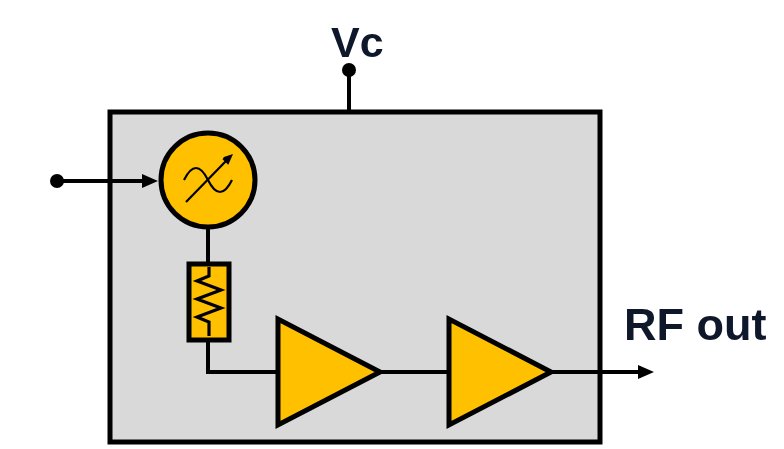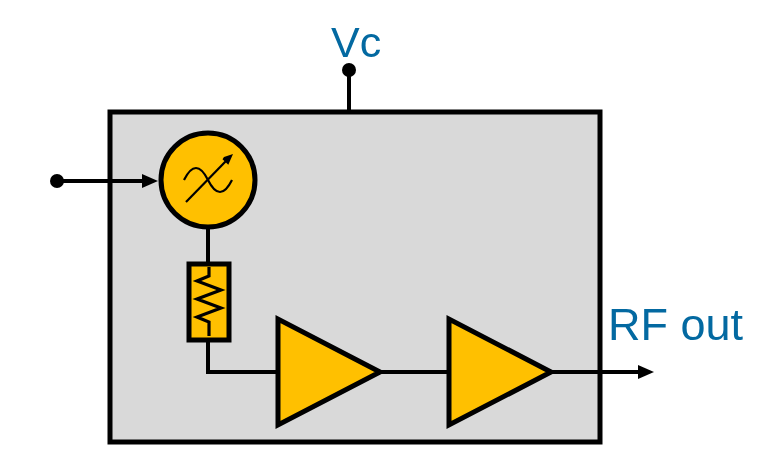--- a/index.html
+++ b/index.html
@@ -15,29 +15,29 @@
     overflow: hidden;
     font-family: "Liberation Sans", sans-serif;
   }
   .stage svg {
     position: absolute;
     left: 0;
     top: 0;
   }
   .label {
     position: absolute;
-    font-weight: 400;
-    color: #0369a1;
+    font-weight: 700;
+    color: #0f172a;
     line-height: 1;
     white-space: nowrap;
     user-select: none;
   }
   #label-vc  { left: 331px; top: 21px;  font-size: 43px; }
   #label-vt  { left: 25px;  top: 130px; font-size: 43px; }
-  #label-rf  { left: 608px; top: 302px; font-size: 45px; }
+  #label-rf  { left: 624px; top: 302px; font-size: 45px; }
 
   .wire      { stroke: #000000; stroke-width: 4;   fill: none; }
   .outline-5 { stroke: #000000; stroke-width: 5; }
   .thin      { stroke: #000000; stroke-width: 2.2; fill: none; }
   .zig       { stroke: #000000; stroke-width: 3.2; fill: none; stroke-linejoin: miter; }
   .arrowhead { fill: #000000; stroke: none; }
 </style>
 </head>
 <body>
 

